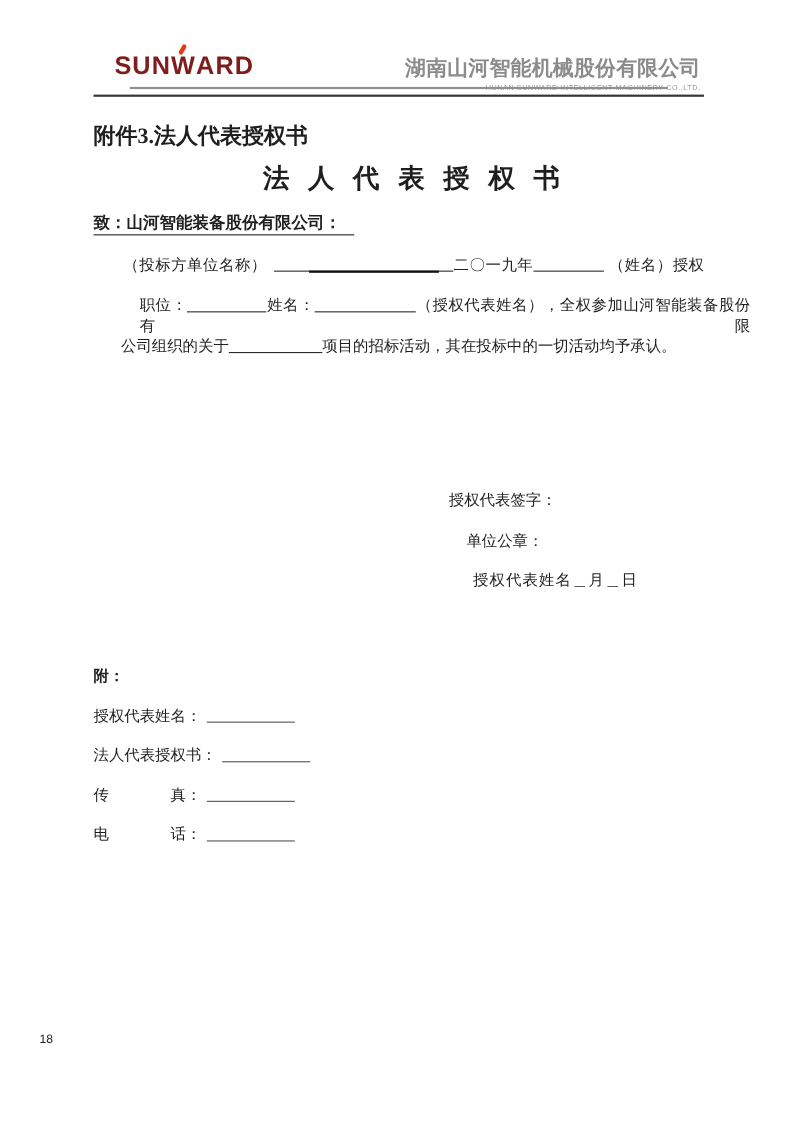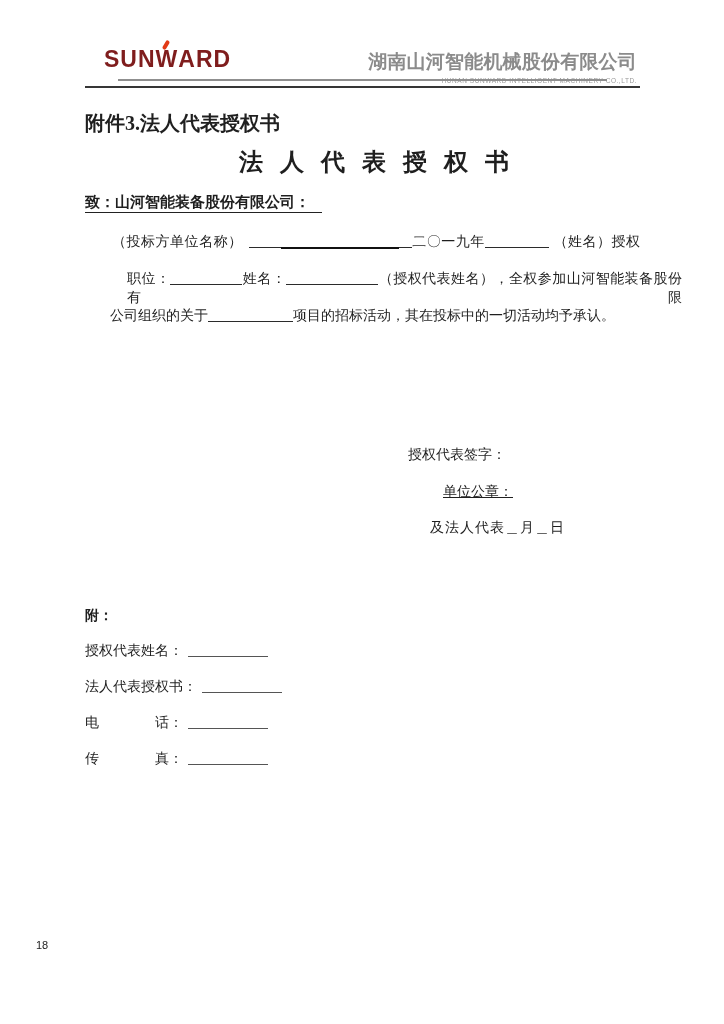--- a/index.html
+++ b/index.html
@@ -48,21 +48,21 @@
     display:inline-block; border-bottom:1.3px solid #2b2b2b; height:13px;
     vertical-align:-2px; position:relative;
   }
   .blank-bold { position:absolute; left:32px; width:118px; bottom:-2px; height:2.5px; background:#111; }
   .w163{width:163px} .w64{width:64px} .w72{width:72px} .w92{width:92px} .w85{width:85px}
   .ml6{margin-left:6px} .ml12{margin-left:4px}
 
   
   .sig { position:absolute; left:408px; top:446px; font-size:14px; }
   .sig-line { height:16px; }
-  .sig-line2 { margin-top:21px; margin-left:35px;text-decoration:underline; }
+  .sig-line2 { margin-top:21px; margin-left:16px; }
   .sig-line3 { margin-top:20px; margin-left:22px; letter-spacing:1px; }
 
   
   .appendix { position:absolute; left:85px; top:606px; font-size:14px; }
   .app-heading { font-weight:bold; line-height:19px; }
   .app-row { margin-top:17px; height:19px; }
   .app-row:first-of-type { margin-top:3px; }
   .app-row .blank { width:80px; margin-left:5px; border-bottom:1.2px solid #555; }
 
   
@@ -92,26 +92,26 @@
 
   <div class="para line1 justify"><span>（投标方单位名称）</span><span class="blank w163 ml6"><span class="blank-bold"></span></span><span>二〇一九年</span><span class="blank w64"></span><span class="ml12">（姓名）授权</span></div>
 
   <div class="para line2 justify"><span>职位：</span><span class="blank w72"></span><span>姓名：</span><span class="blank w92"></span><span>（授权代表姓名），全权参加山河智能装备股份有限</span></div>
 
   <div class="para line3"><span>公司组织的关于</span><span class="blank w85"></span><span>项目的招标活动，其在投标中的一切活动均予承认。</span></div>
 
   <div class="sig">
     <div class="sig-line">授权代表签字：</div>
     <div class="sig-line sig-line2">单位公章：</div>
-    <div class="sig-line sig-line3">及法人代表＿月＿日</div>
+    <div class="sig-line sig-line3">授权代表姓名＿月＿日</div>
   </div>
 
   <div class="appendix">
     <div class="app-heading">附：</div>
     <div class="app-row"><span>授权代表姓名：</span><span class="blank"></span></div>
     <div class="app-row"><span>法人代表授权书：</span><span class="blank"></span></div>
+    <div class="app-row"><span>传　　　　真：</span><span class="blank"></span></div>
     <div class="app-row"><span>电　　　　话：</span><span class="blank"></span></div>
-    <div class="app-row"><span>传　　　　真：</span><span class="blank"></span></div>
   </div>
 
   <div class="footer"><span>18</span></div>
 
 </div>
 
 </body></html>

